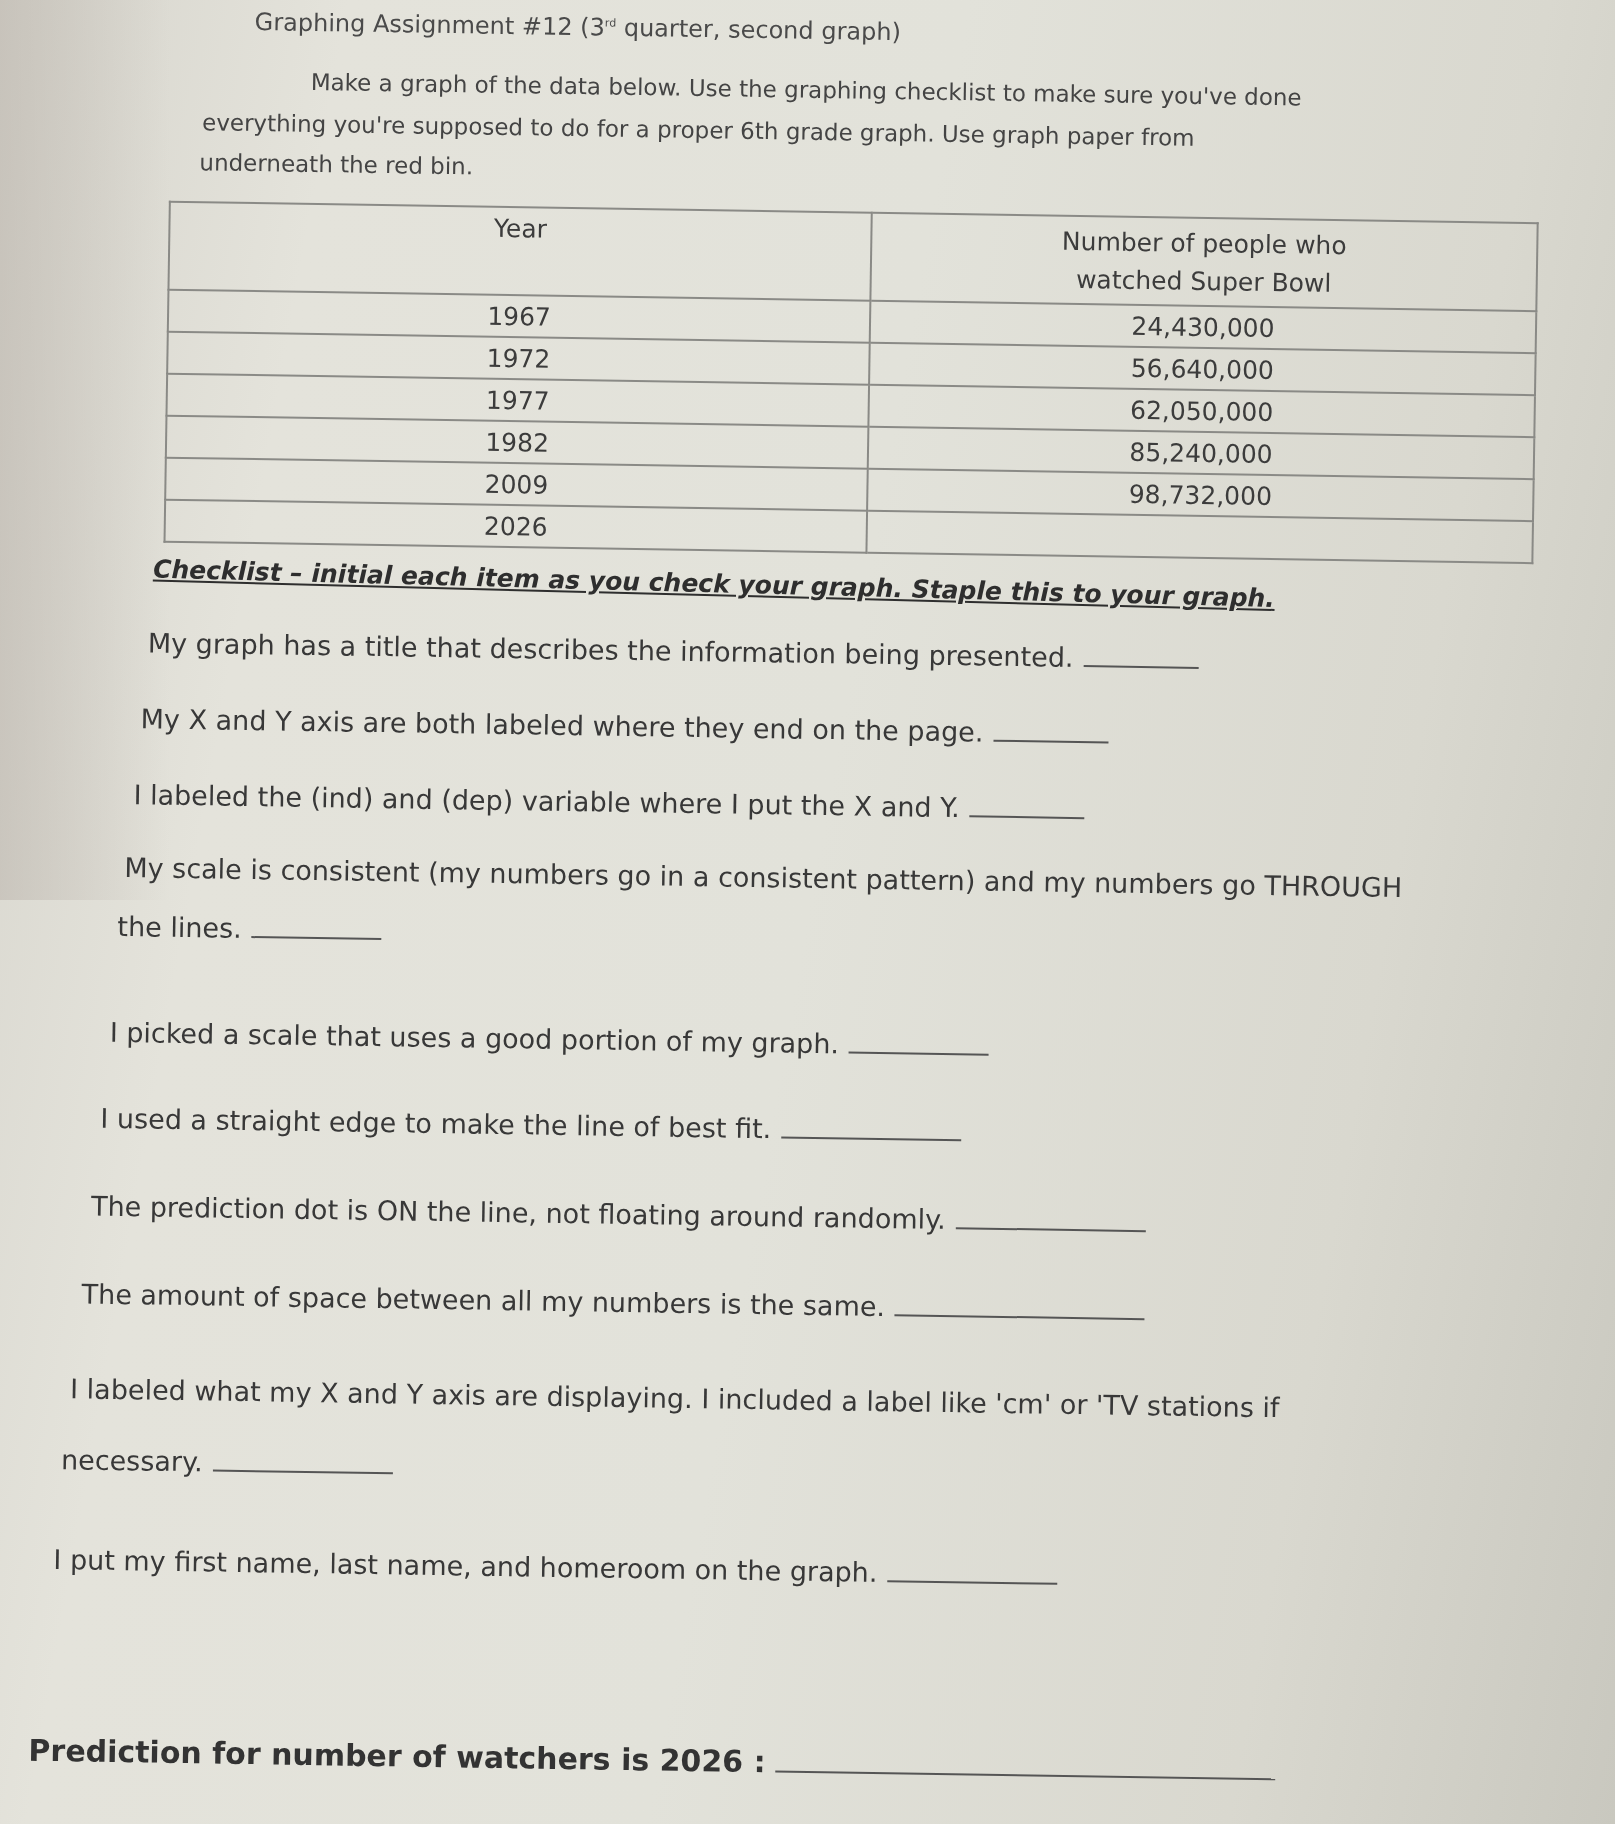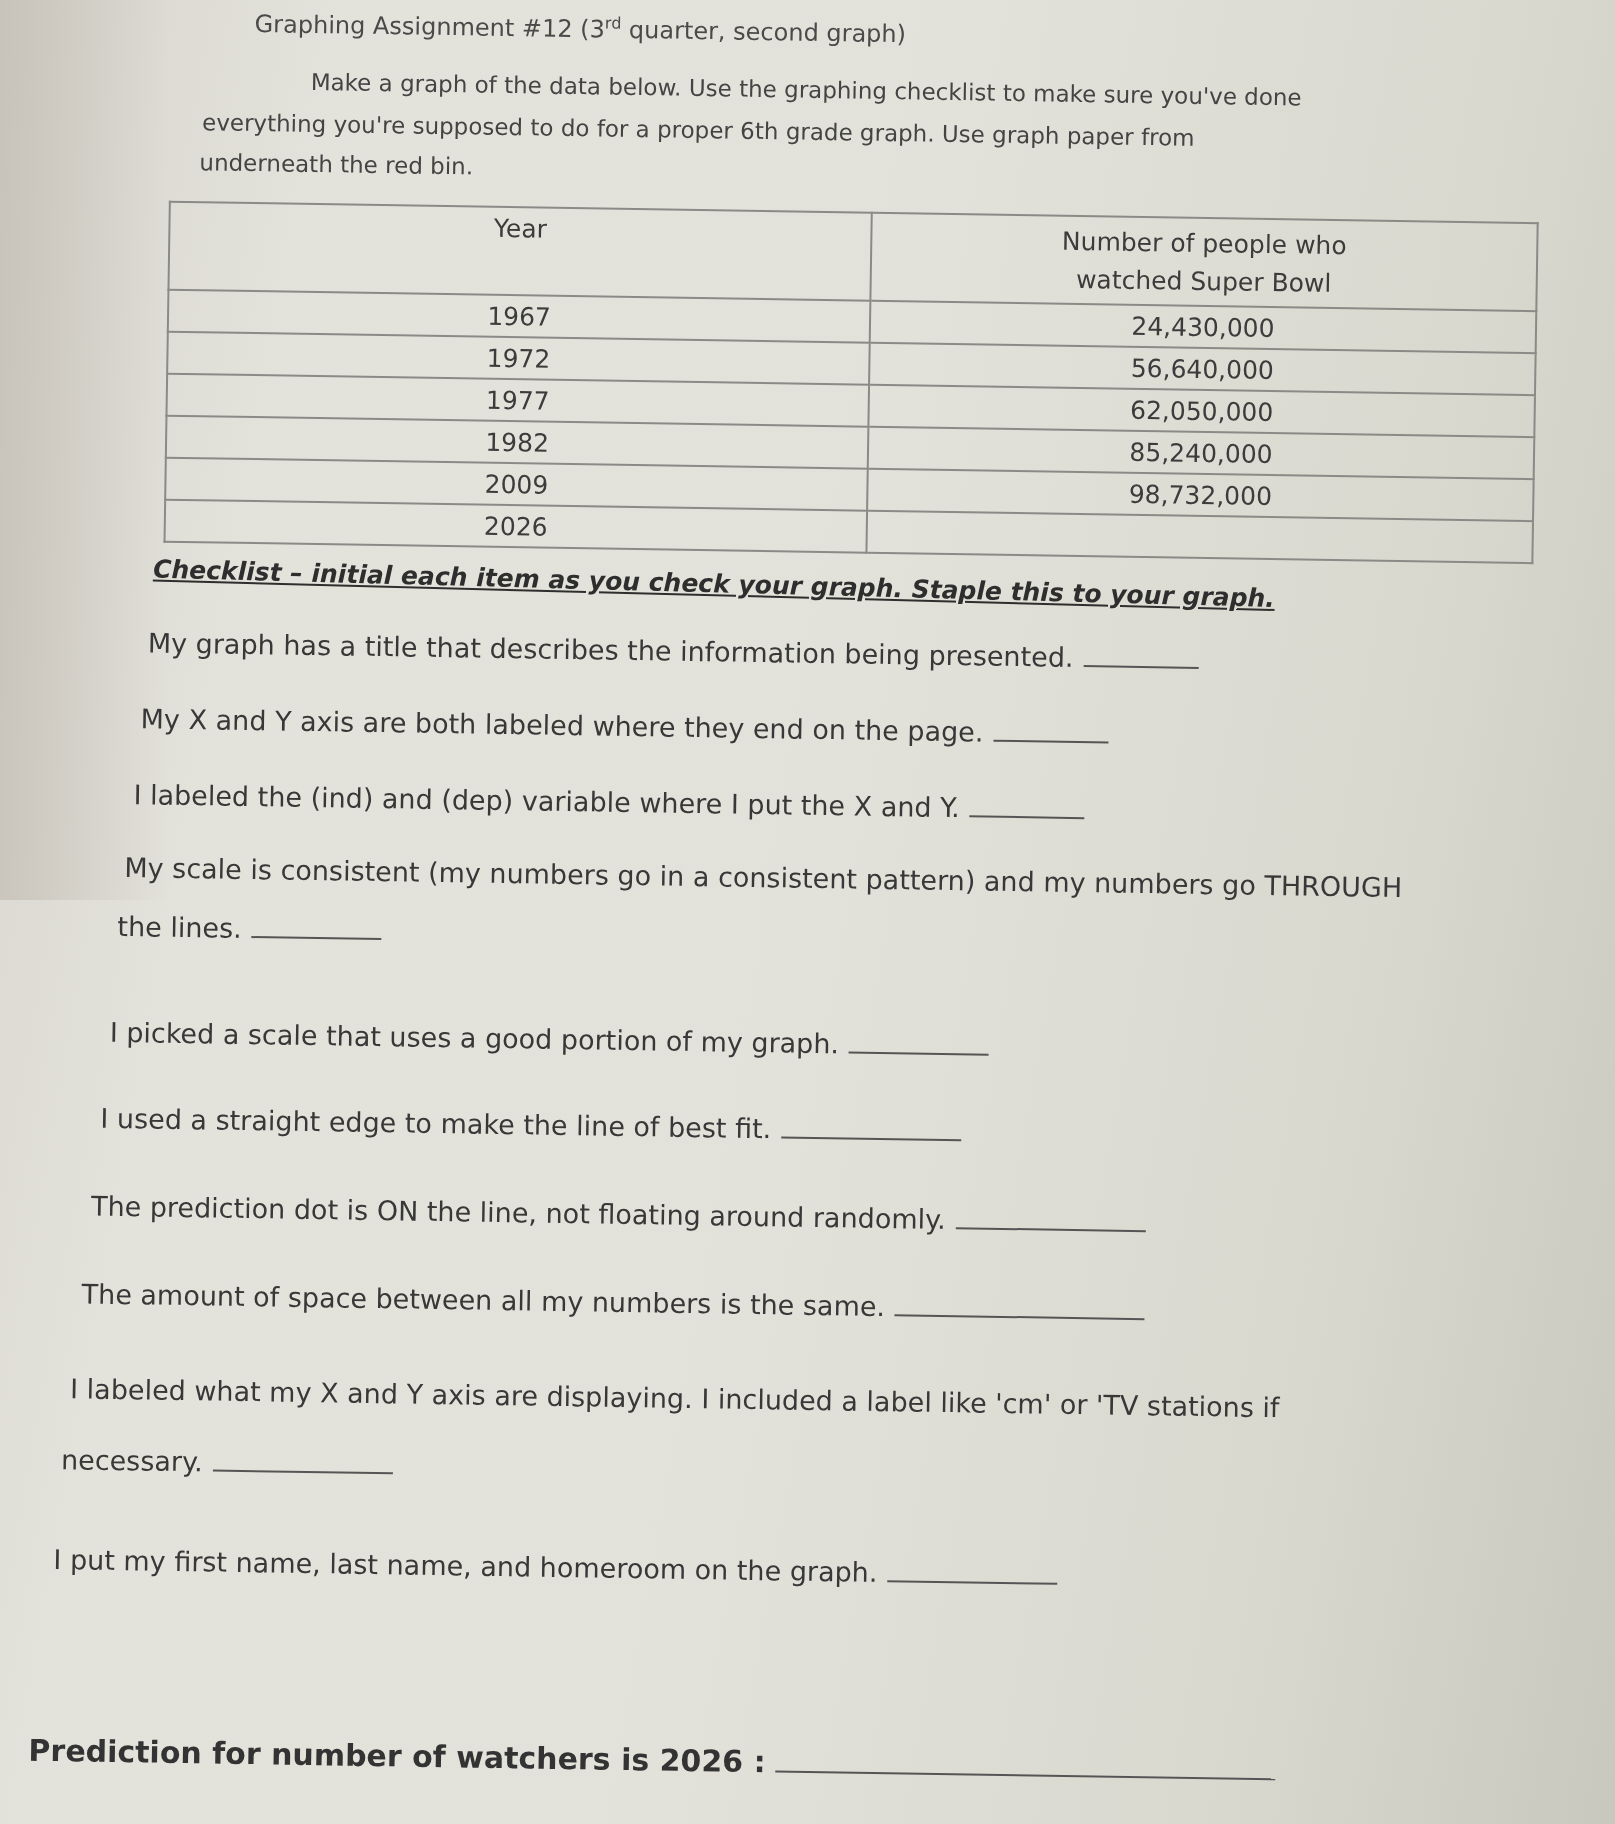--- a/index.html
+++ b/index.html
@@ -13,21 +13,21 @@
     .page {
       position: absolute; left: 0; top: 0; width: 1615px; height: 1824px;
       transform: rotate(0.9deg); transform-origin: 0 0;
     }
     .shadow-left {
       position: absolute; left: 0; top: 0; width: 170px; height: 900px;
       background: linear-gradient(90deg, rgba(190,184,176,0.6), rgba(226,225,216,0));
     }
     .abs { position: absolute; white-space: nowrap; }
     .title { left: 255px; top: 4px; font-size: 24px; color: #4a4a4a; }
-    .title sup { font-size: 16px; }
+    .title sup { font-size: 11px; }
     .intro { font-size: 23px; color: #444; }
     .intro1 { left: 312px; top: 64px; }
     .intro2 { left: 204px; top: 106px; }
     .intro3 { left: 202px; top: 146px; }
 
     table.data {
       position: absolute; left: 172px; top: 198px;
       width: 1370px; border-collapse: collapse;
       font-size: 25px; color: #3c3c3c;
     }

